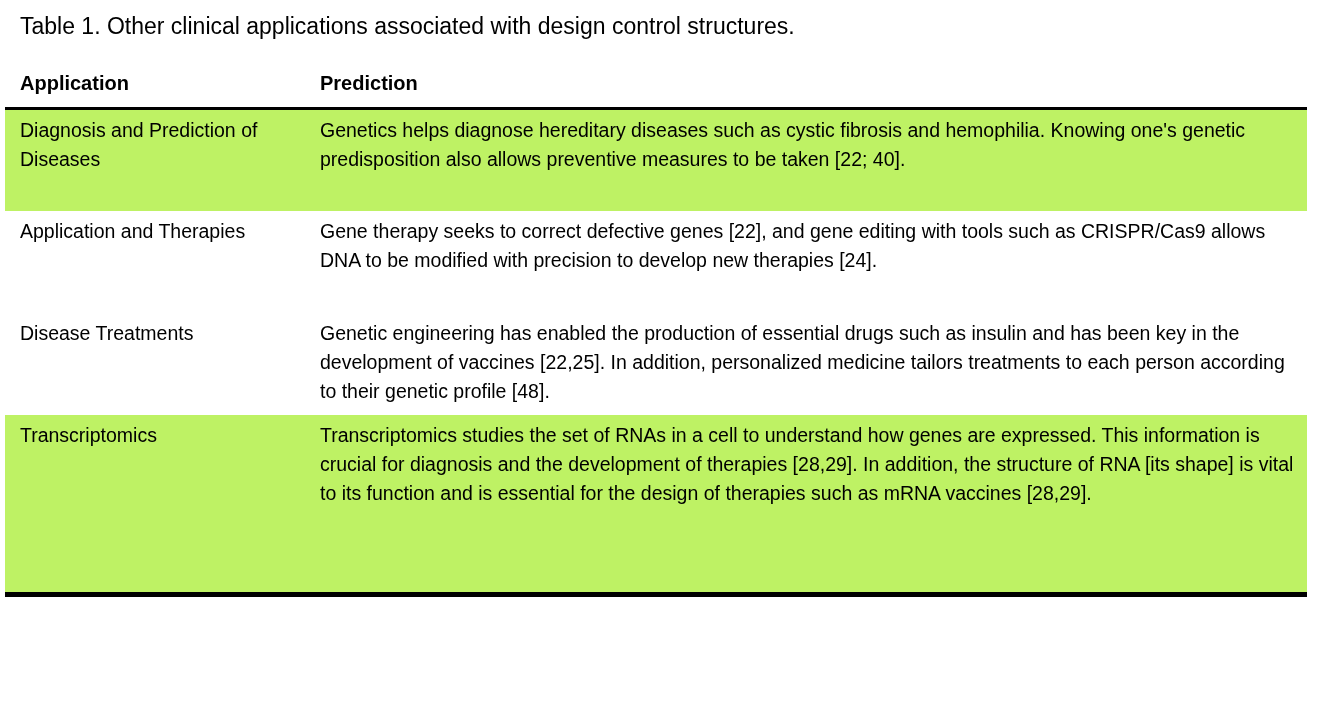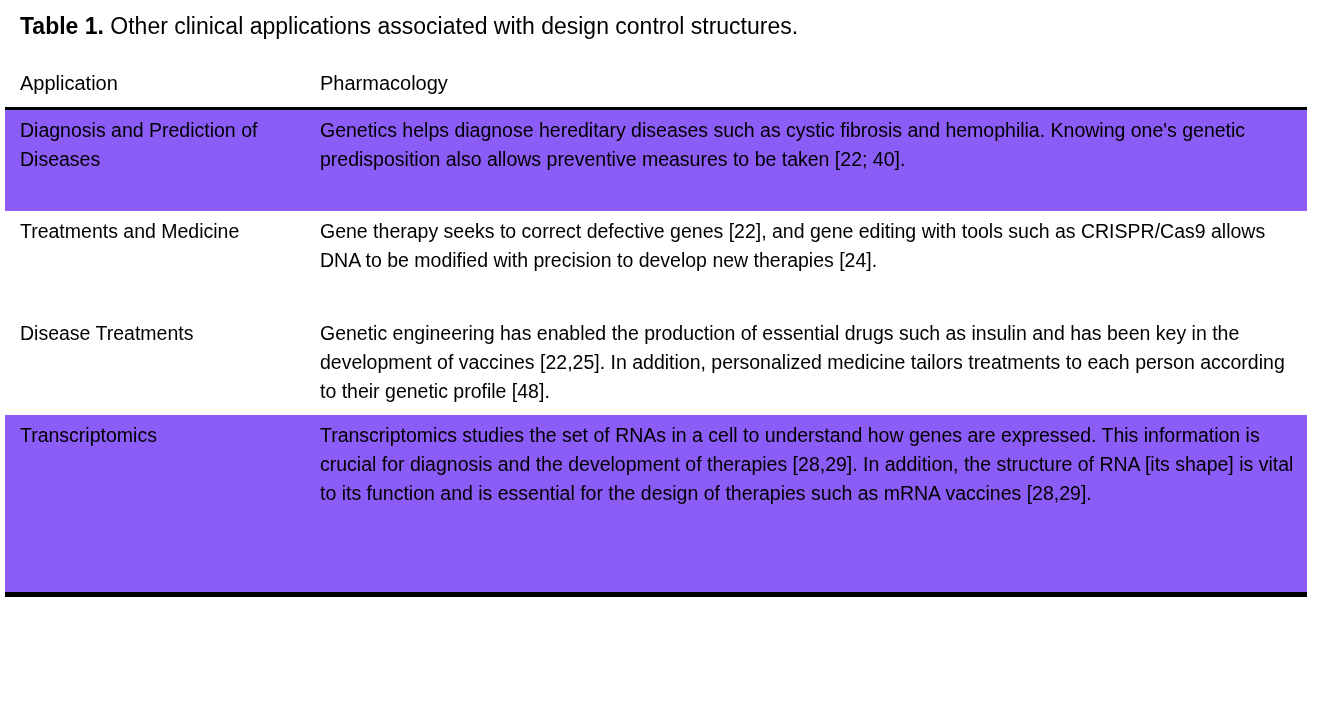--- a/index.html
+++ b/index.html
@@ -17,76 +17,76 @@
     overflow: hidden;
     box-sizing: border-box;
   }
   .caption {
     padding: 12px 24px 0 20px;
     font-size: 23px;
     line-height: 28px;
     white-space: nowrap;
   }
   .caption .caption-label {
-    font-weight: bold;
+    font-weight: normal;
   }
   table.apps-table {
     border-collapse: collapse;
     table-layout: fixed;
     margin-left: 5px;
     margin-top: 20px;
     width: 1302px;
     border-bottom: 5px solid #000000;
   }
   table.apps-table col.col-app   { width: 300px; }
   table.apps-table th {
     text-align: left;
-    font-weight: normal;
+    font-weight: bold;
     font-size: 20px;
     padding: 12px 12px 12px 15px;
     border-bottom: 3px solid #000000;
     vertical-align: bottom;
   }
   table.apps-table td {
     vertical-align: top;
     font-size: 19.5px;
     line-height: 29px;
     padding: 6px 12px 6px 15px;
   }
   tr.body-row      { height: 102px; }
   tr.body-row-tall { height: 180px; }
-  tr.striped       { background: #8b5cf6; }
+  tr.striped       { background: #bef264; }
 </style>
 </head>
 <body>
 
 <div class="page">
 
   <div class="caption">
     <span class="caption-label">Table 1.</span><span> Other clinical applications associated with design control structures.</span>
   </div>
 
   <table class="apps-table">
     <colgroup>
       <col class="col-app">
       <col class="col-desc">
     </colgroup>
     <thead>
       <tr>
         <th>Application</th>
-        <th>Pharmacology</th>
+        <th>Prediction</th>
       </tr>
     </thead>
     <tbody>
       <tr class="body-row striped">
         <td>Diagnosis and Prediction of Diseases</td>
         <td>Genetics helps diagnose hereditary diseases such as cystic fibrosis and hemophilia. Knowing one's genetic predisposition also allows preventive measures to be taken [22; 40].</td>
       </tr>
       <tr class="body-row">
-        <td>Treatments and Medicine</td>
+        <td>Application and Therapies</td>
         <td>Gene therapy seeks to correct defective genes [22], and gene editing with tools such as CRISPR/Cas9 allows DNA to be modified with precision to develop new therapies [24].</td>
       </tr>
       <tr class="body-row">
         <td>Disease Treatments</td>
         <td>Genetic engineering has enabled the production of essential drugs such as insulin and has been key in the development of vaccines [22,25]. In addition, personalized medicine tailors treatments to each person according to their genetic profile [48].</td>
       </tr>
       <tr class="body-row-tall striped">
         <td>Transcriptomics</td>
         <td>Transcriptomics studies the set of RNAs in a cell to understand how genes are expressed. This information is crucial for diagnosis and the development of therapies [28,29]. In addition, the structure of RNA [its shape] is vital to its function and is essential for the design of therapies such as mRNA vaccines [28,29].</td>
       </tr>

